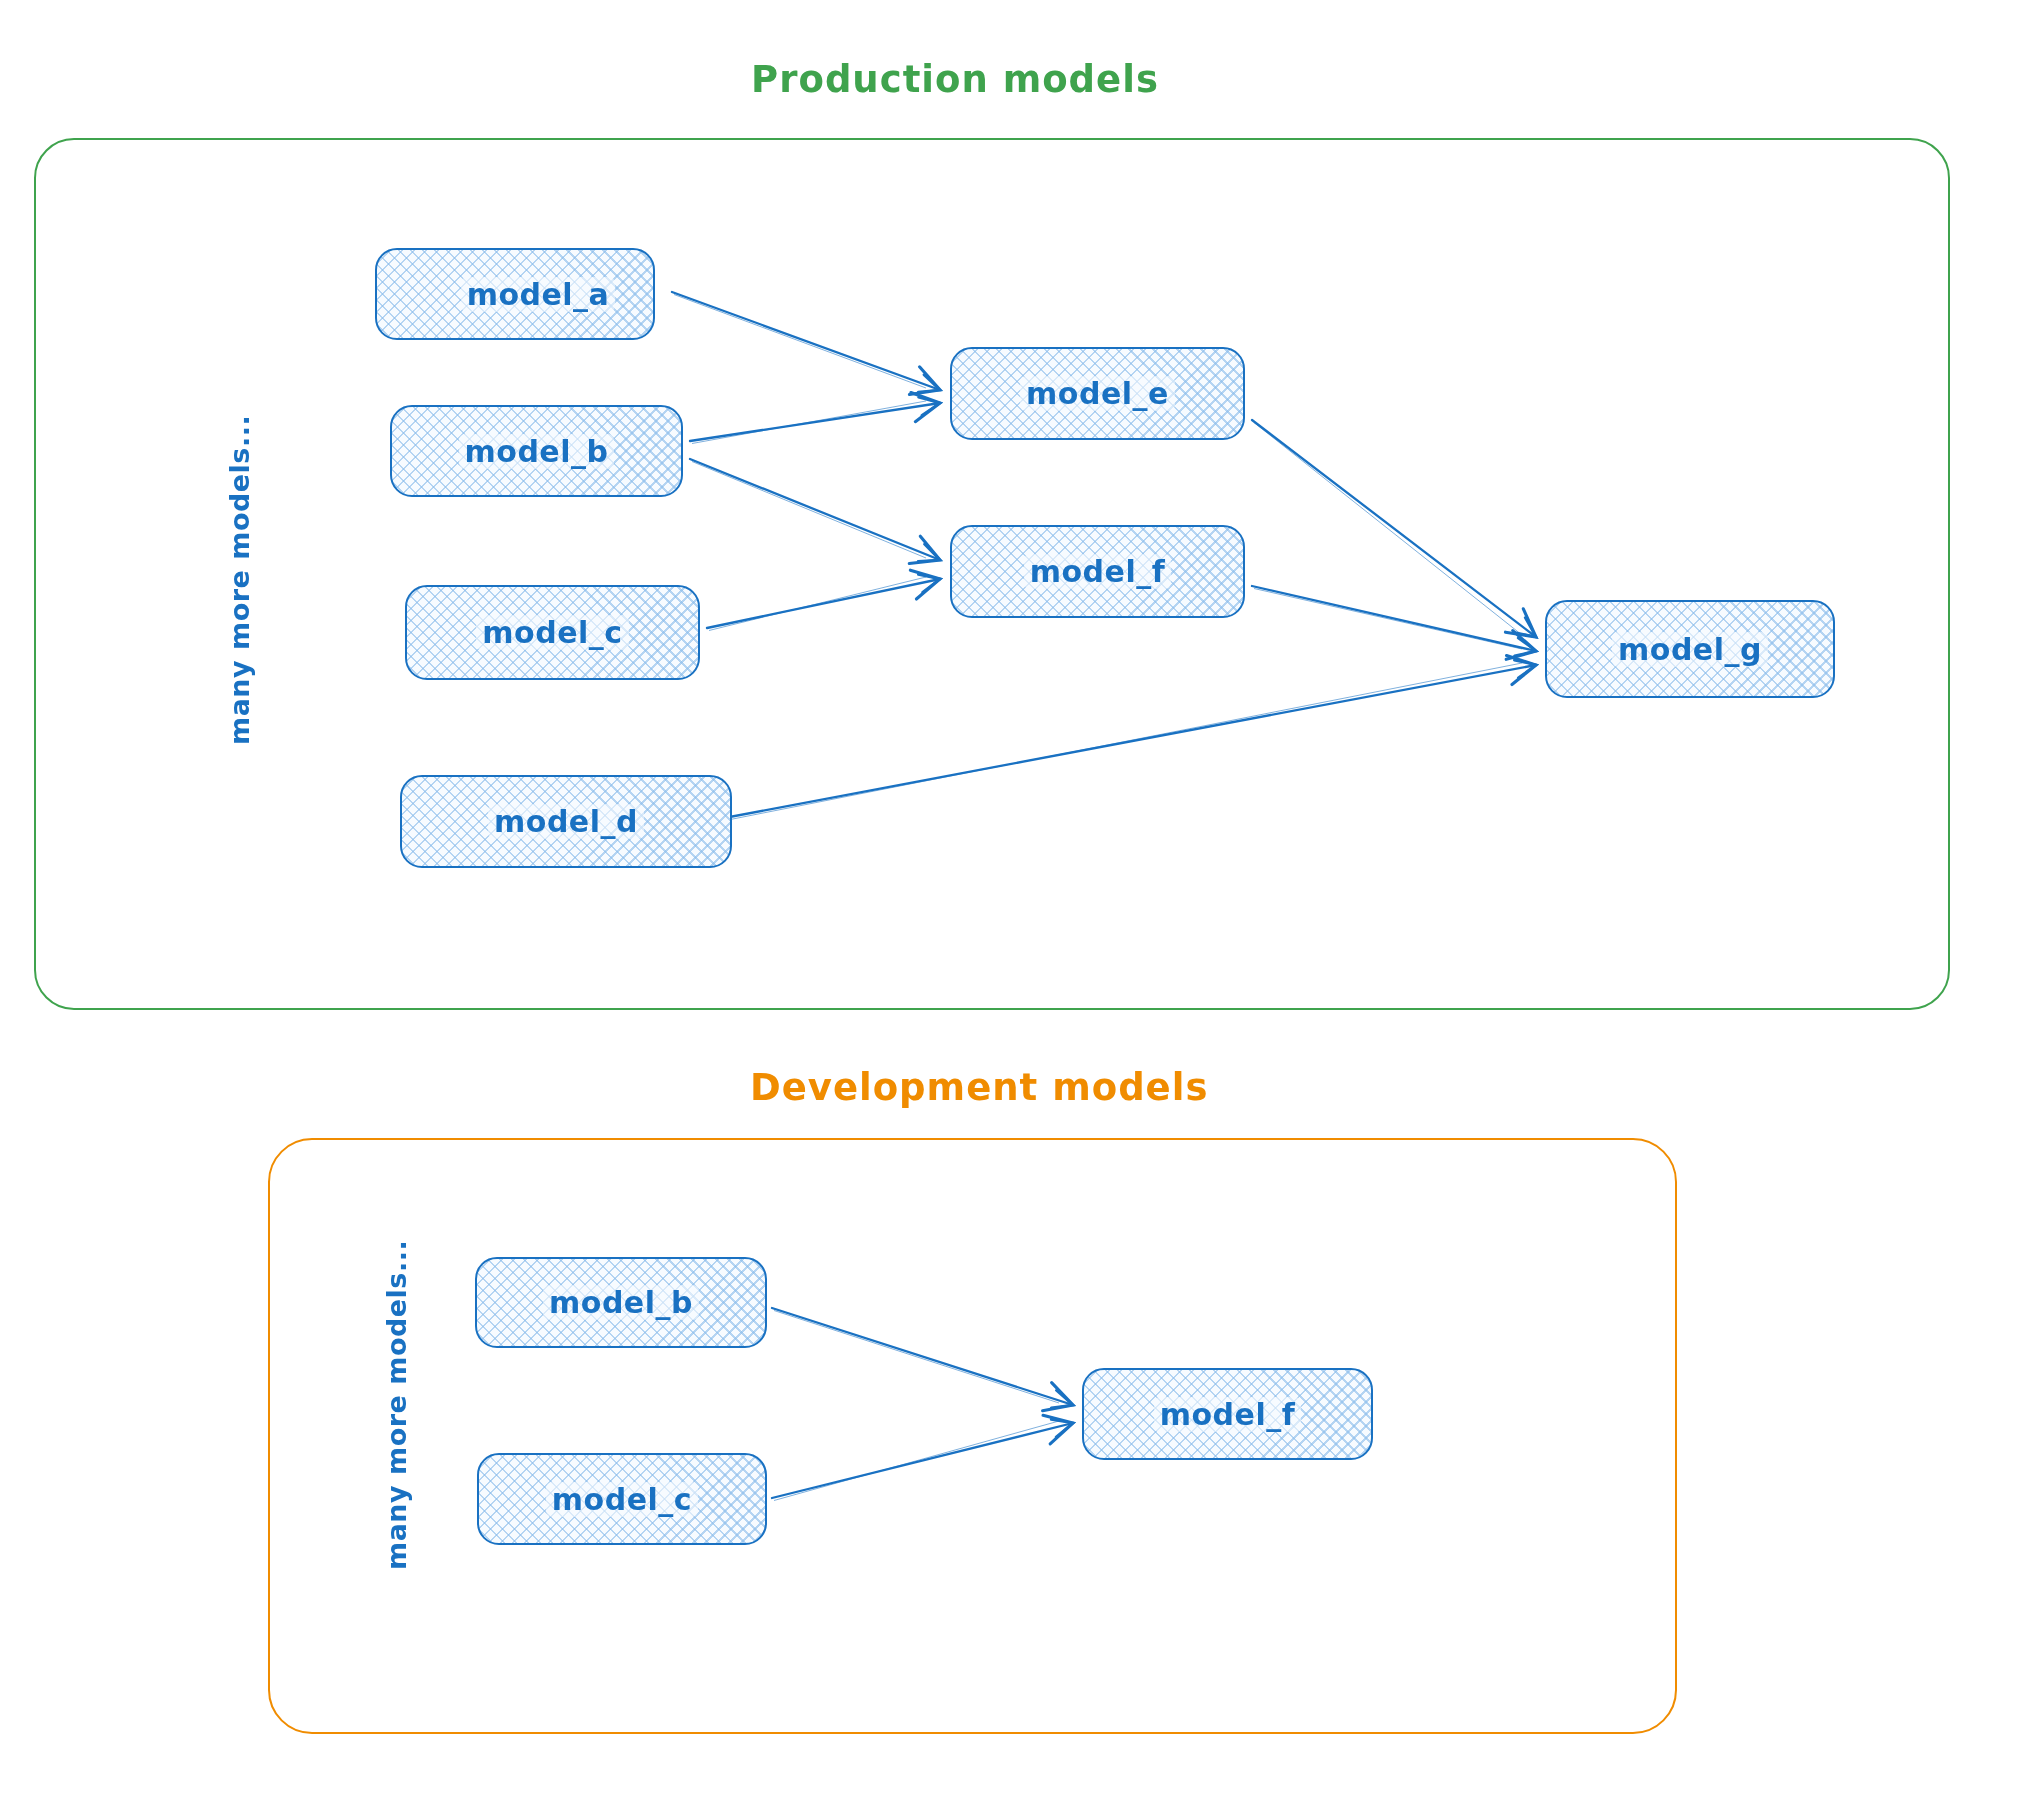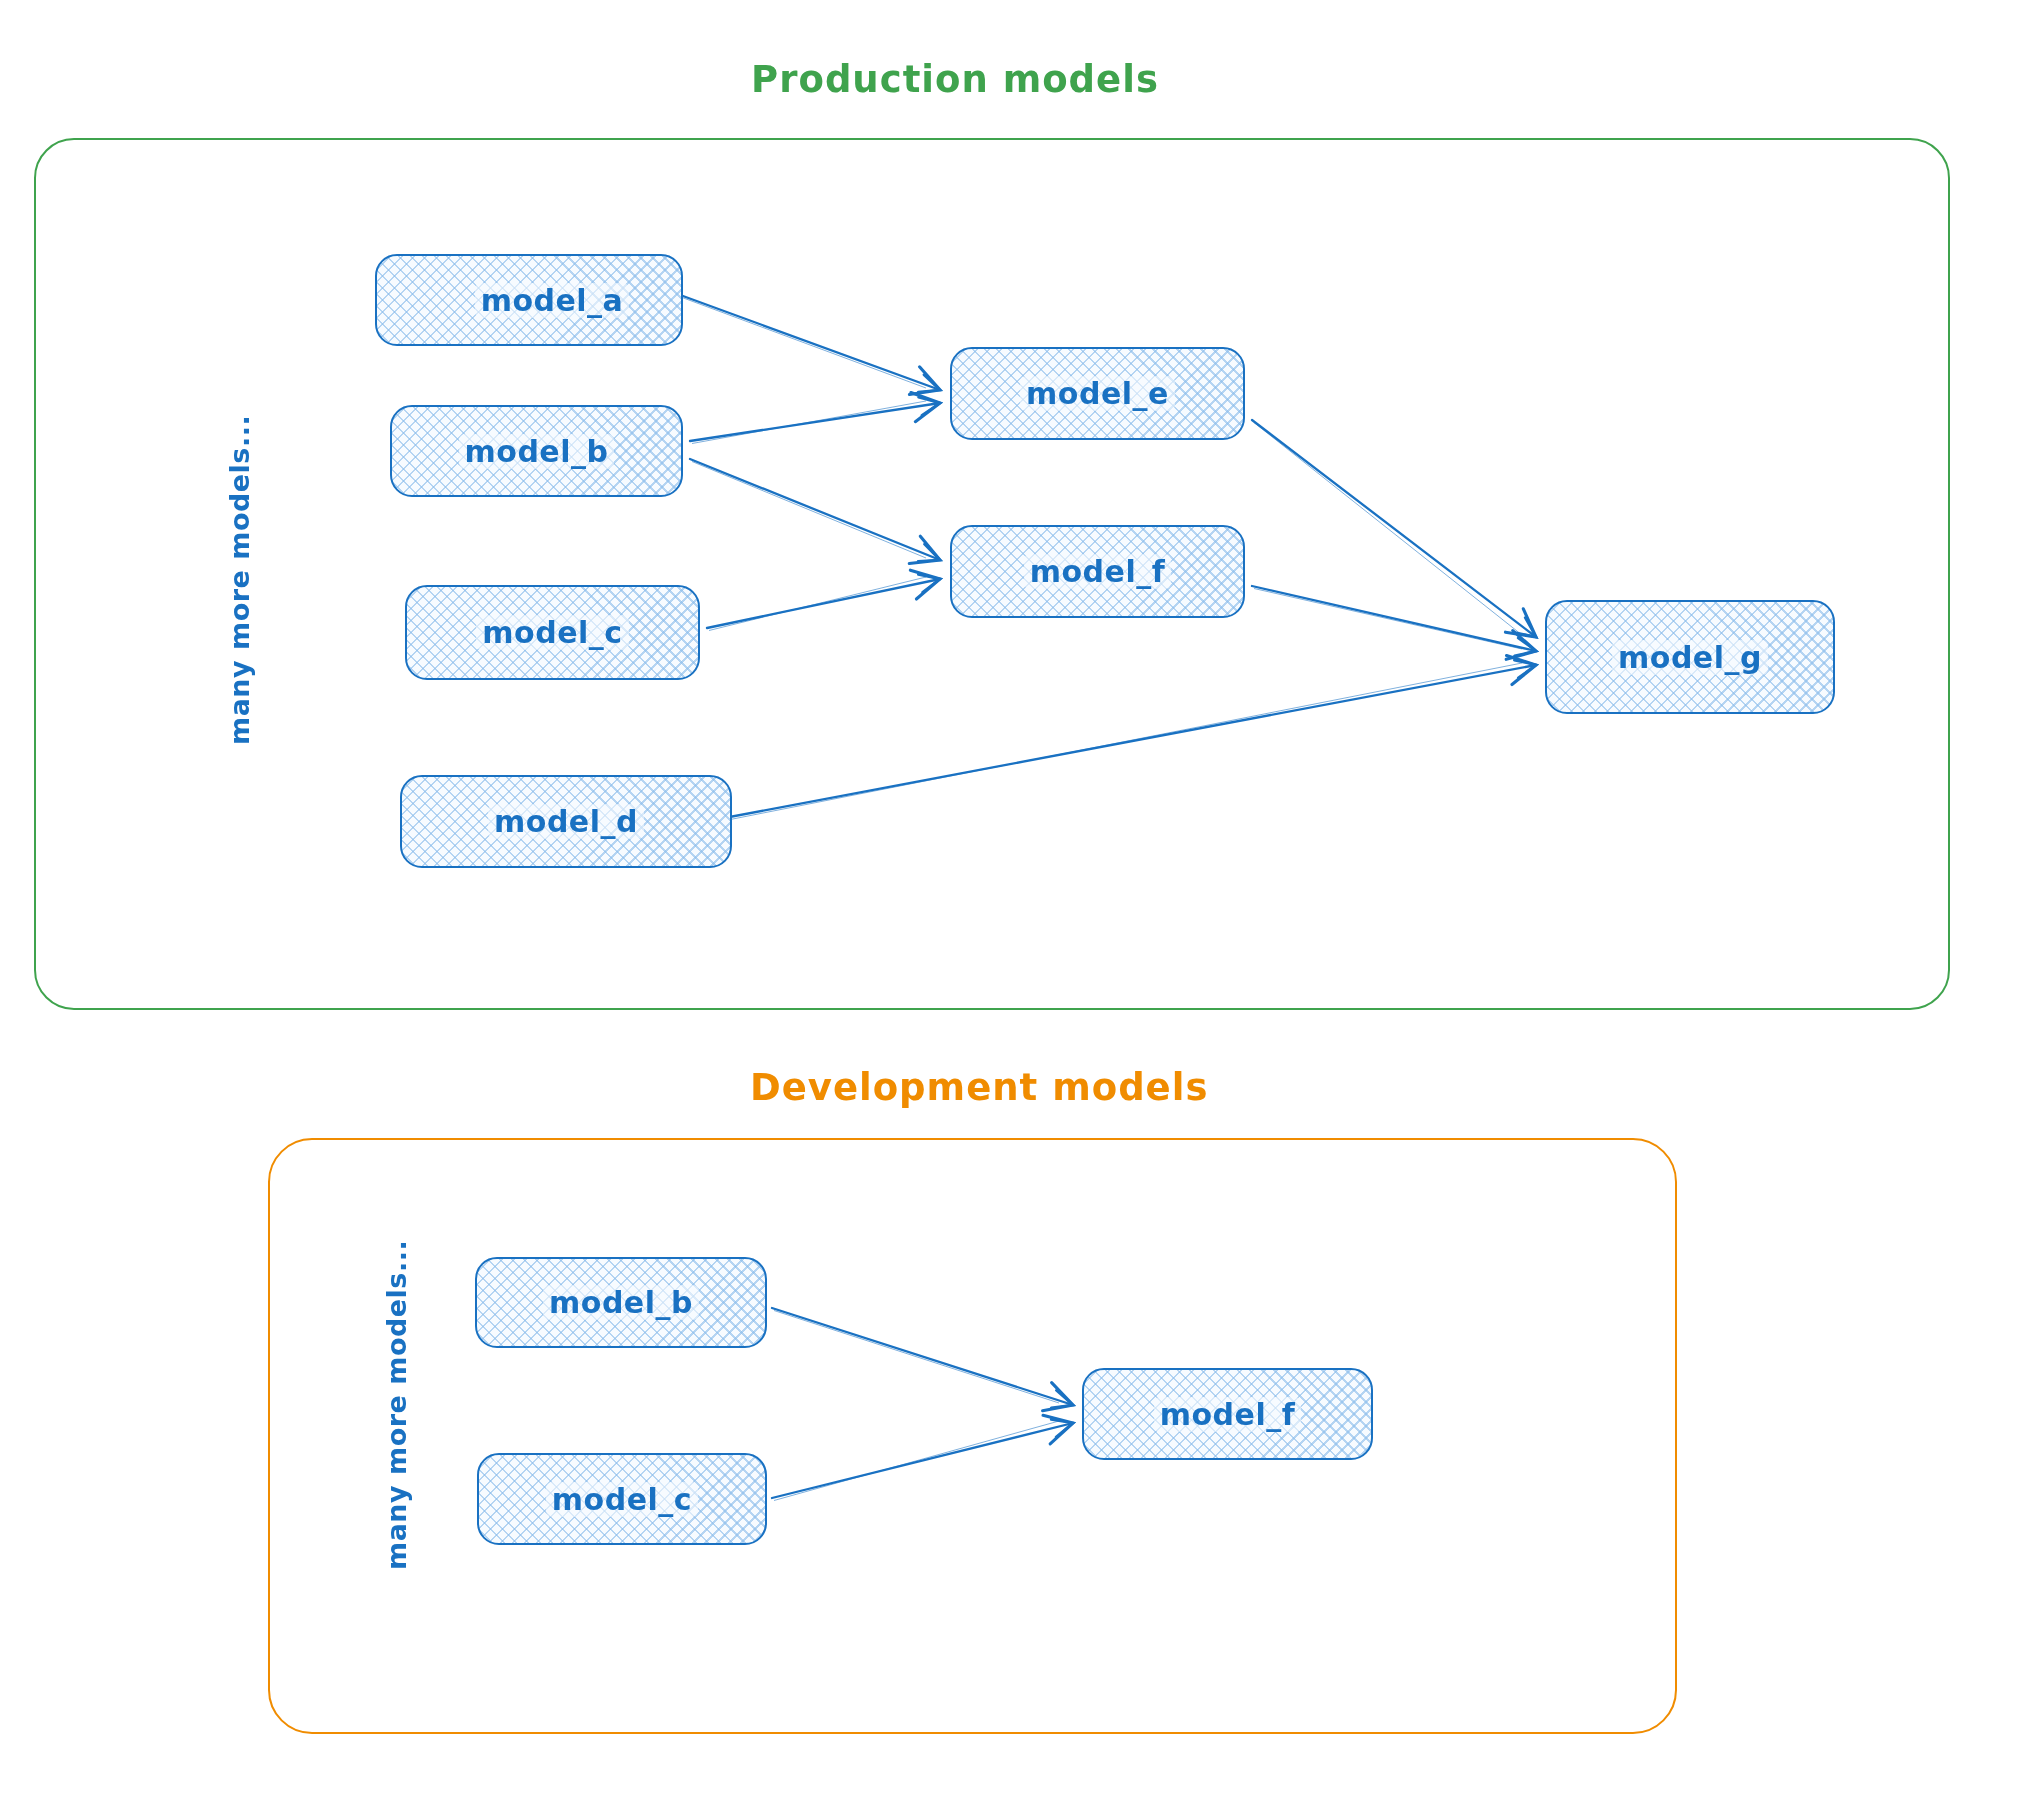--- a/index.html
+++ b/index.html
@@ -99,39 +99,39 @@
   <div class="frame frame-production"></div>
   <div class="frame frame-development"></div>
 
   <div class="section-title title-development">Development models</div>
   <div class="section-title title-production">Production models</div>
 
   <div class="side-label side-label-production">many more models...</div>
   <div class="side-label side-label-development">many more models...</div>
 
   <div id="node-layer">
-      <div class="node" style="left: 375px; top: 254px; width: 308px; height: 92px; padding-left: 46px;">
+      <div class="node" style="left: 375px; top: 248px; width: 280px; height: 92px; padding-left: 46px;">
         <span>model_a</span>
       </div>
       <div class="node" style="left: 390px; top: 405px; width: 293px; height: 92px;">
         <span>model_b</span>
       </div>
       <div class="node" style="left: 405px; top: 585px; width: 295px; height: 95px;">
         <span>model_c</span>
       </div>
       <div class="node" style="left: 400px; top: 775px; width: 332px; height: 93px;">
         <span>model_d</span>
       </div>
       <div class="node" style="left: 950px; top: 347px; width: 295px; height: 93px; justify-content: center;">
         <span>model_e</span>
       </div>
       <div class="node" style="left: 950px; top: 525px; width: 295px; height: 93px;">
         <span>model_f</span>
       </div>
-      <div class="node" style="left: 1545px; top: 600px; width: 290px; height: 114px;">
+      <div class="node" style="left: 1545px; top: 600px; width: 290px; height: 98px;">
         <span>model_g</span>
       </div>
       <div class="node" style="left: 475px; top: 1257px; width: 292px; height: 91px;">
         <span>model_b</span>
       </div>
       <div class="node" style="left: 477px; top: 1453px; width: 290px; height: 92px;">
         <span>model_c</span>
       </div>
       <div class="node" style="left: 1082px; top: 1368px; width: 291px; height: 92px;">
         <span>model_f</span>

